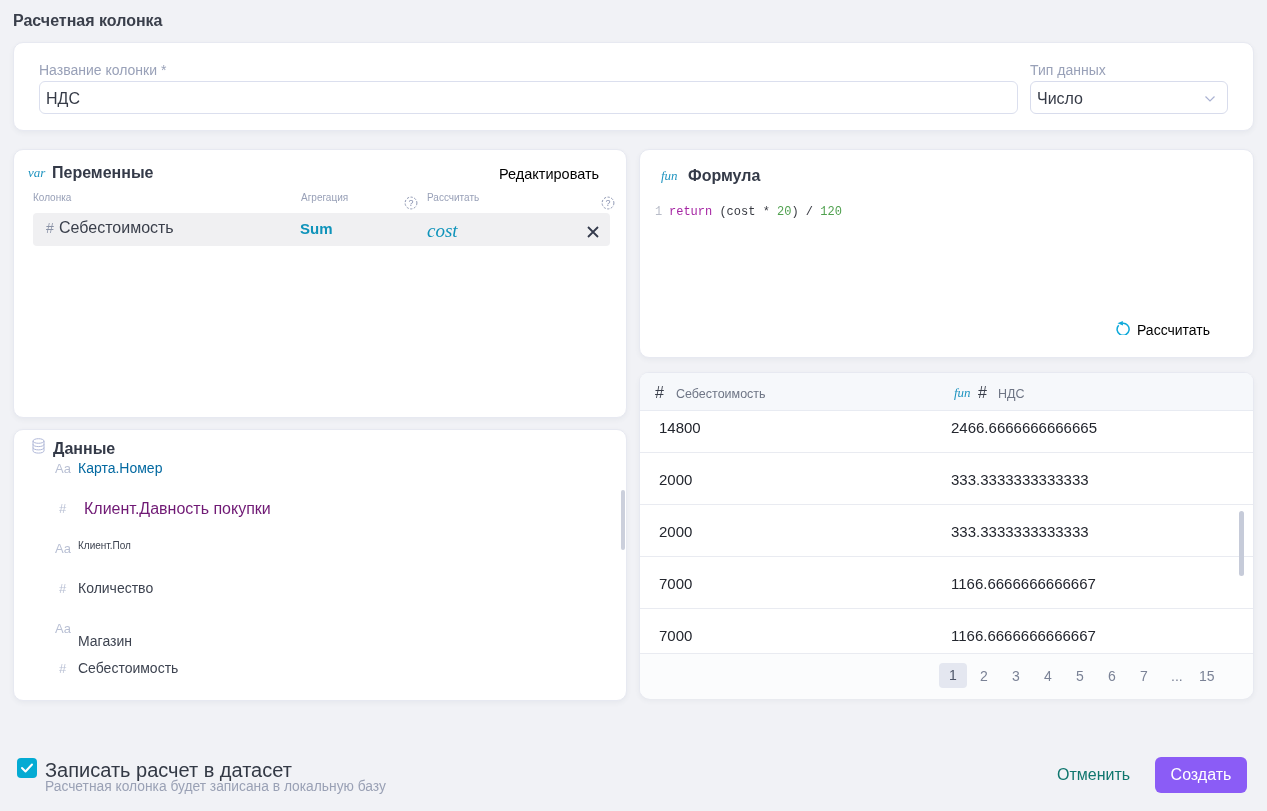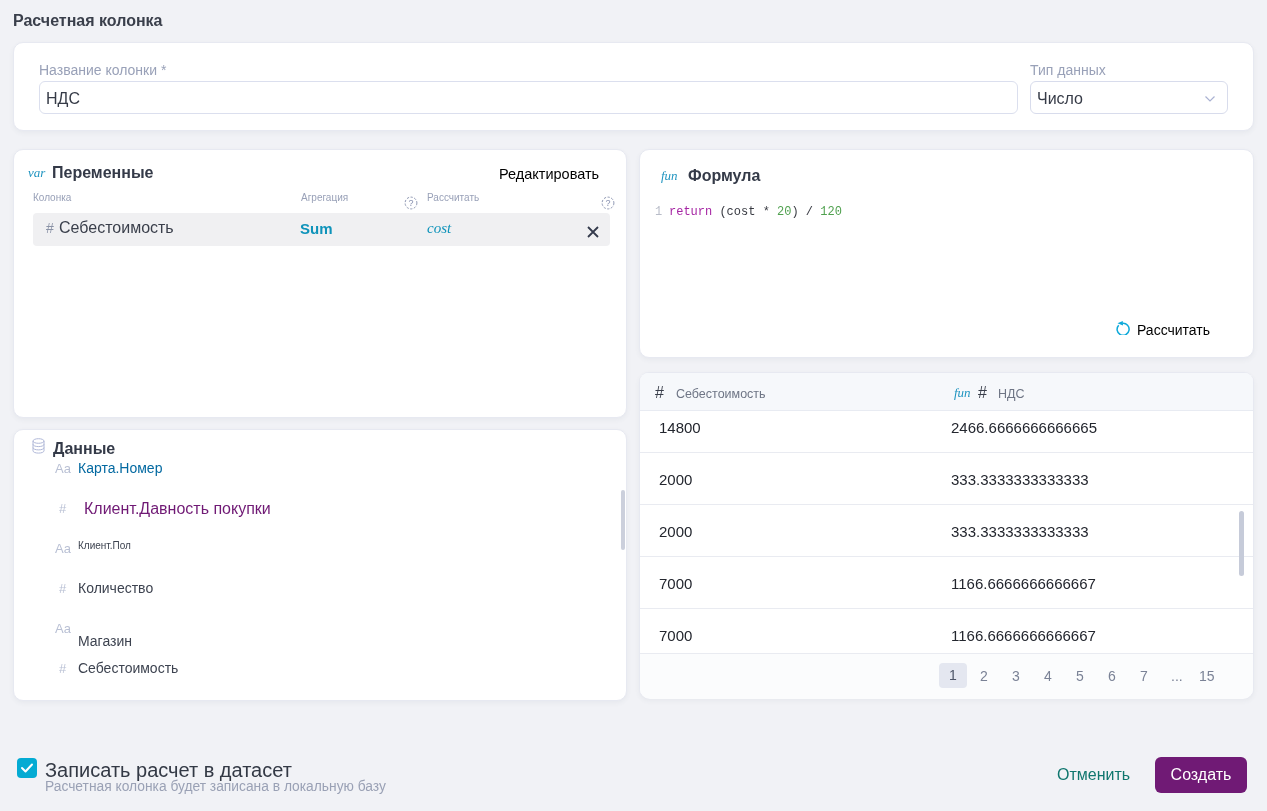--- a/index.html
+++ b/index.html
@@ -43,21 +43,21 @@
     </svg>
   <div class="abs lbl" style="left:413px; top:42px;">Рассчитать</div>
   <svg class="abs" style="left:587px; top:46px;" width="14" height="14" viewBox="0 0 14 14">
       <circle cx="7" cy="7" r="5.9" fill="none" stroke="#9099b4" stroke-width="1" stroke-dasharray="2.3 1.5"></circle>
       <text x="7" y="10.2" font-size="9" fill="#868fae" text-anchor="middle" font-family="Liberation Sans, sans-serif">?</text>
     </svg>
   <div class="abs" style="left:19px; top:63px; width:577px; height:33px; background:#f0f0f2; border-radius:4px;">
     <div class="abs" style="left:13px; top:7px; font-size:14px; color:#8a92a6;">#</div>
     <div class="abs" style="left:26px; top:6px; font-size:16px; color:#3a3f4b;">Себестоимость</div>
     <div class="abs" style="left:267px; top:7px; font-size:15px; font-weight:bold; color:#0e93ba;">Sum</div>
-    <div class="abs code-it" style="left:394px; top:7px; font-size:15px; color:#0e93ba;">cost</div>
+    <div class="abs code-it" style="left:394px; top:7px; font-size:19px; color:#0e93ba;">cost</div>
     <svg class="abs" style="left:554px; top:13px;" width="12" height="12" viewBox="0 0 12 12">
         <path d="M1 1 L11 11 M11 1 L1 11" stroke="#343a4c" stroke-width="1.8"></path>
       </svg>
   </div>
 </div>
 
 <div class="card" style="left:13px; top:429px; width:614px; height:272px;">
   <svg class="abs" style="left:18px; top:8px;" width="13" height="16" viewBox="0 0 13 16">
     <ellipse cx="6.5" cy="3" rx="5.5" ry="2.3" fill="none" stroke="#b0b8d8" stroke-width="1"></ellipse>
     <path d="M1 3 V12.8 c0 1.3 2.4 2.3 5.5 2.3 s5.5-1 5.5-2.3 V3" fill="none" stroke="#b0b8d8" stroke-width="1"></path>
@@ -153,13 +153,13 @@
 </div>
 
 <div class="abs" style="left:17px; top:758px; width:20px; height:20px; background:#04abd3; border-radius:4px;">
   <svg class="abs" style="left:3px; top:4px;" width="14" height="12" viewBox="0 0 14 12">
       <path d="M2 6 L5.5 9.5 L12 2.5" fill="none" stroke="#fff" stroke-width="2" stroke-linecap="round" stroke-linejoin="round"></path>
     </svg>
 </div>
 <div class="abs" style="left:45px; top:759px; font-size:20px; color:#333945;">Записать расчет в датасет</div>
 <div class="abs" style="left:45px; top:779px; font-size:13.8px; color:#9aa1b5;">Расчетная колонка будет записана в локальную базу</div>
 <div class="abs" style="left:1057px; top:766px; font-size:16px; color:#0f766e;">Отменить</div>
-<div class="abs" style="left:1155px; top:757px; width:92px; height:36px; background:#701a75; border-radius:6px; text-align:center; line-height:36px; font-size:16px; color:#fff;">Создать</div>
+<div class="abs" style="left:1155px; top:757px; width:92px; height:36px; background:#8b5cf6; border-radius:6px; text-align:center; line-height:36px; font-size:16px; color:#fff;">Создать</div>
 
 </body></html>

